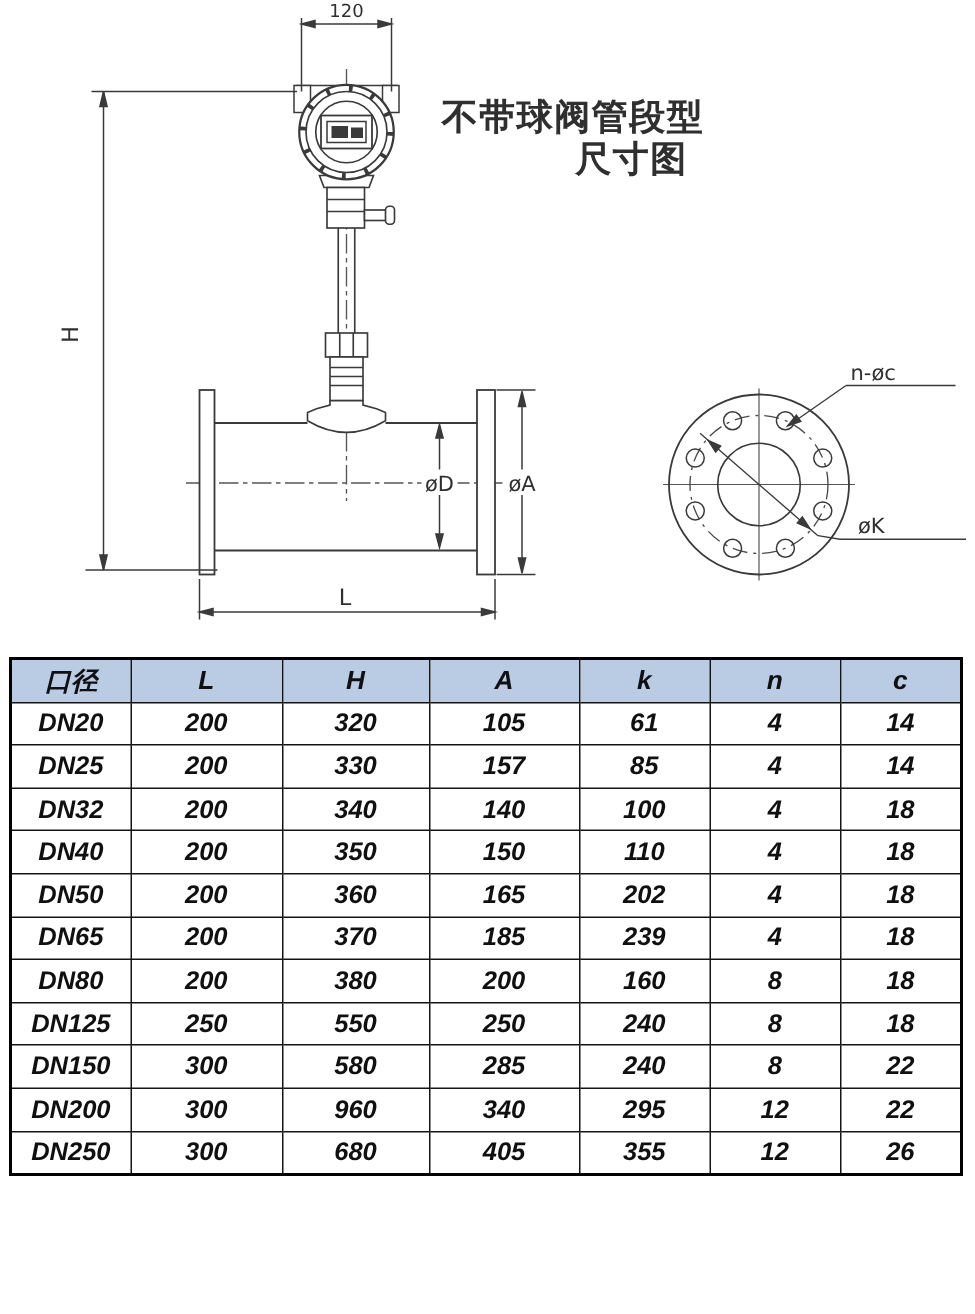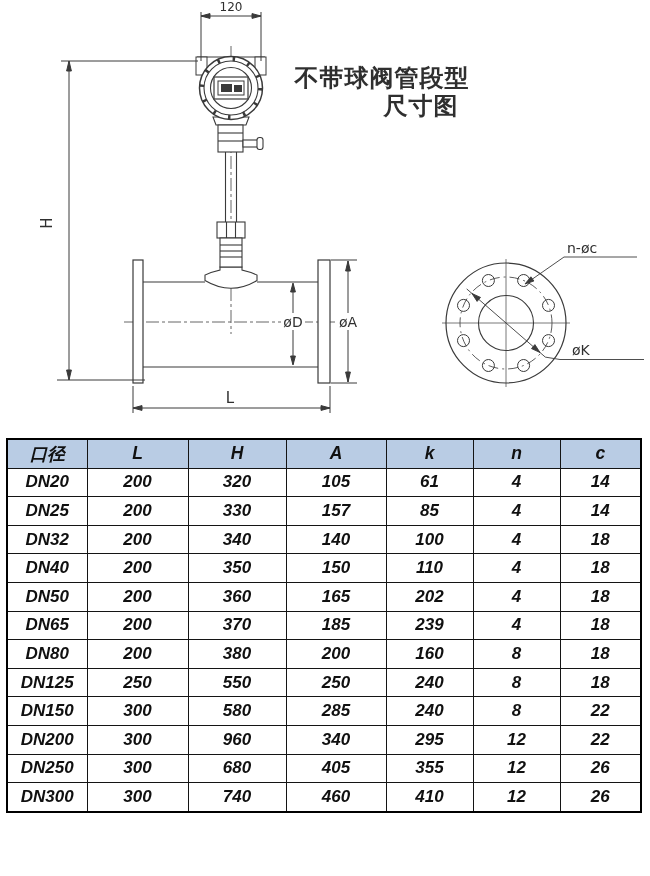--- a/index.html
+++ b/index.html
@@ -270,23 +270,14 @@
       </tr>
       <tr>
         <td>DN250</td>
         <td>300</td>
         <td>680</td>
         <td>405</td>
         <td>355</td>
         <td>12</td>
         <td>26</td>
       </tr>
-      <tr>
-        <td>DN300</td>
-        <td>300</td>
-        <td>740</td>
-        <td>460</td>
-        <td>410</td>
-        <td>12</td>
-        <td>26</td>
-      </tr>
     </tbody>
 </table>
 
 </body></html>

